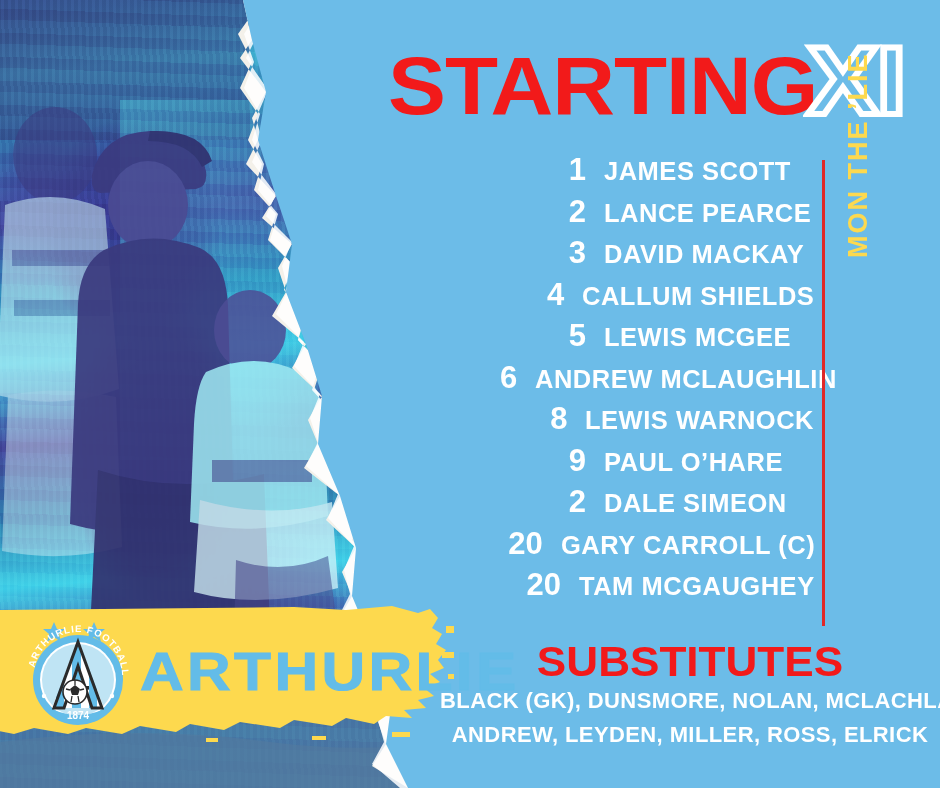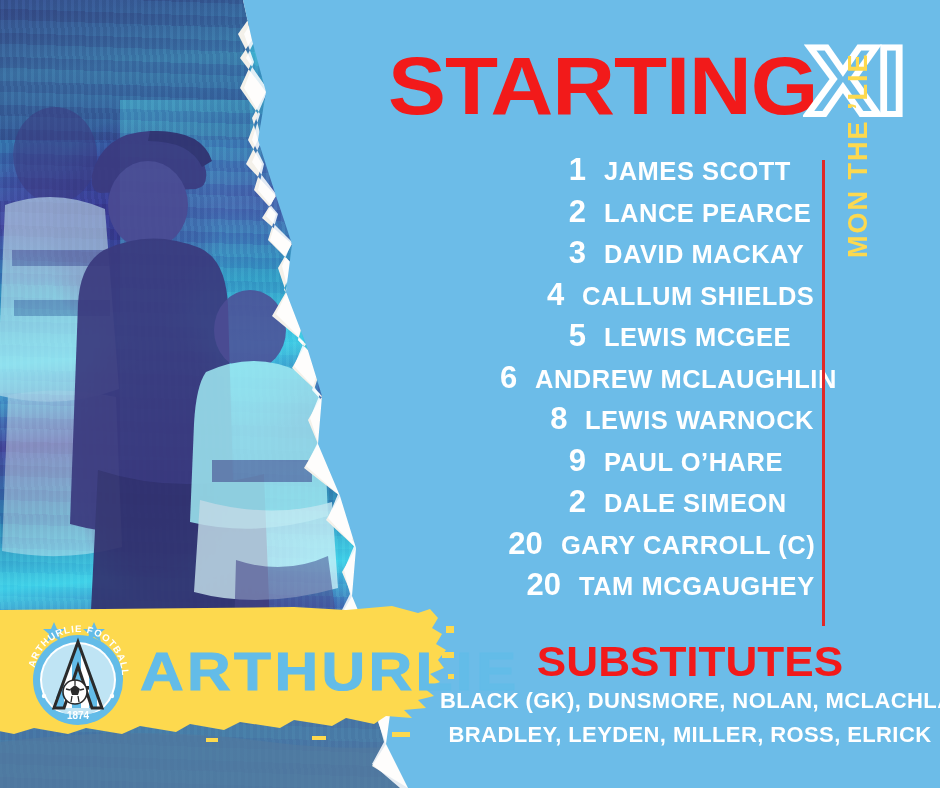--- a/index.html
+++ b/index.html
@@ -401,16 +401,16 @@
     </div>
   </div>
 
   <div class="red-rule"></div>
 
   <div class="slogan">MON THE ’LIE</div>
 
   <div class="subs">
     <div class="subs-title">SUBSTITUTES</div>
     <div class="subs-line">BLACK (GK), DUNSMORE, NOLAN, MCLACHLAN</div>
-    <div class="subs-line">BRADLEY, LEYDEN, MILLER, ROSS, ELRICK</div>
+    <div class="subs-line">ANDREW, LEYDEN, MILLER, ROSS, ELRICK</div>
   </div>
 
 </div>
 
 </body></html>

